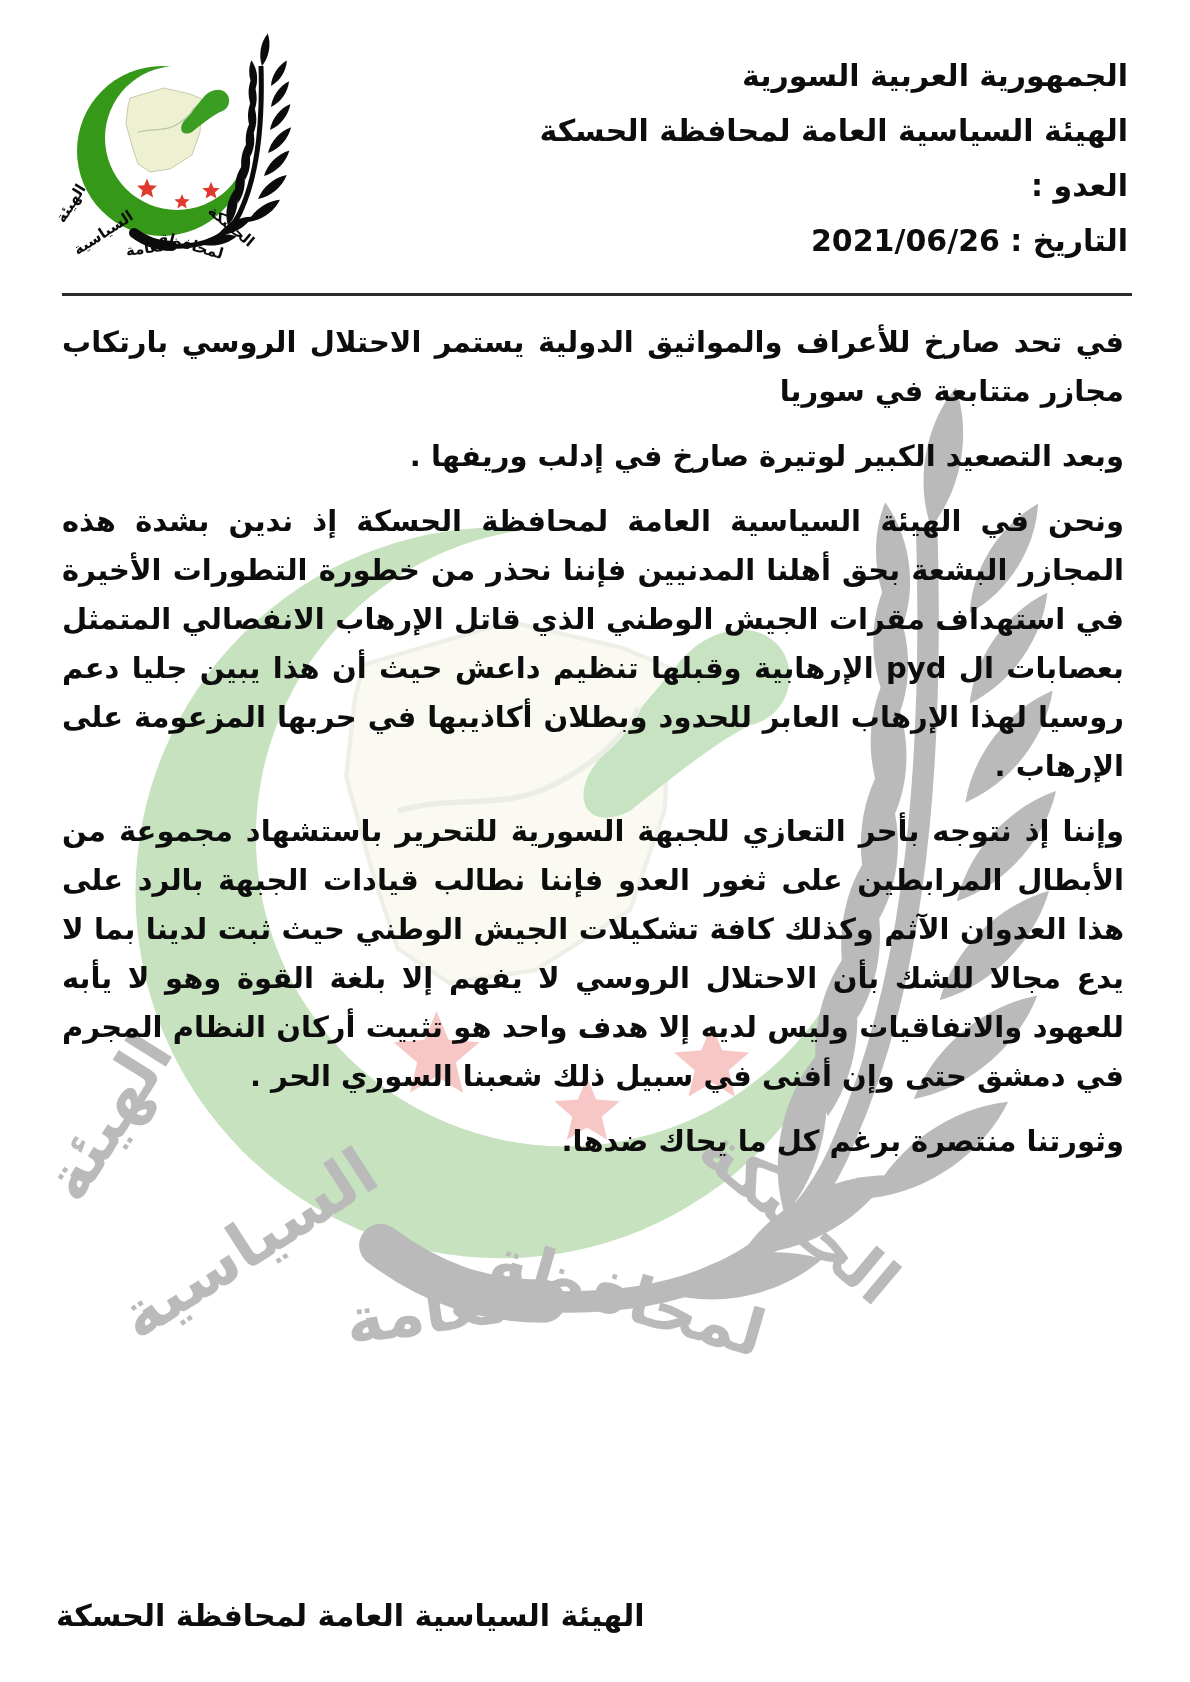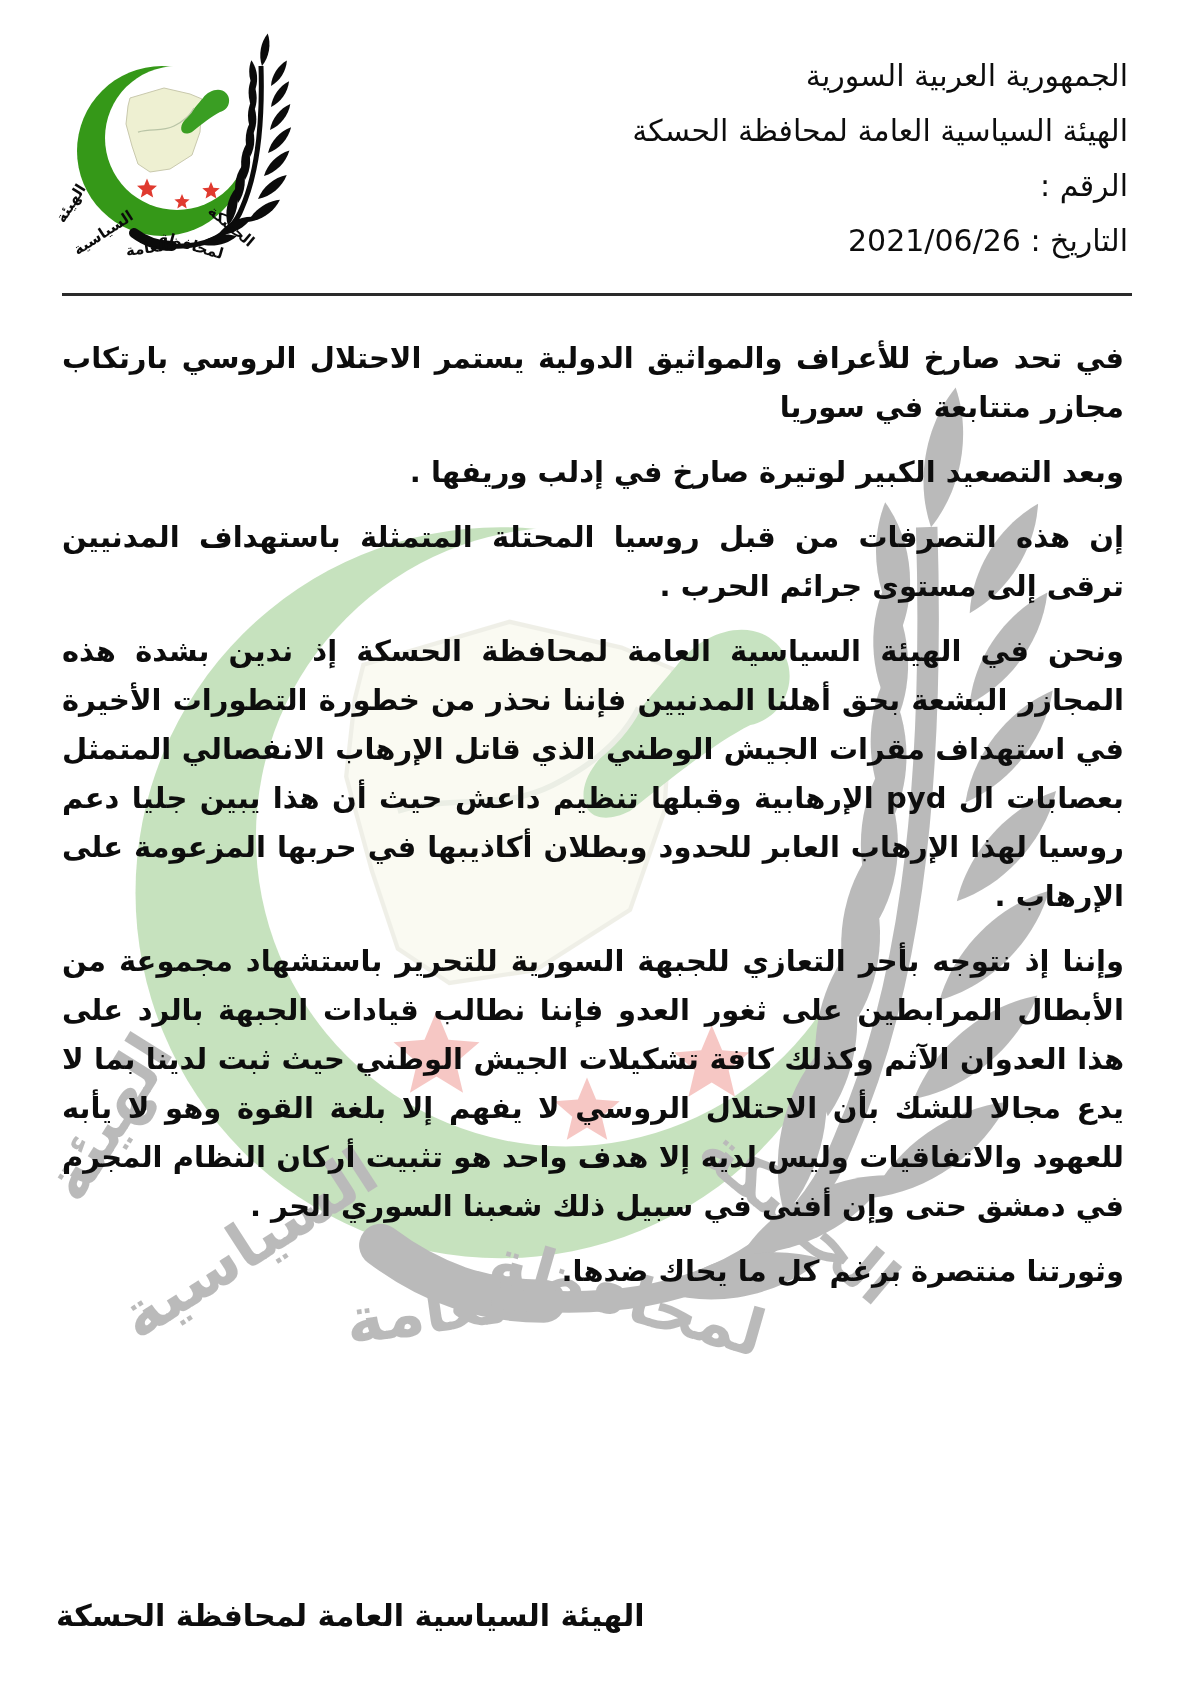--- a/index.html
+++ b/index.html
@@ -8,26 +8,26 @@
     background:#ffffff;color:#0d0d0d;
     font-family:"DejaVu Sans", sans-serif;
   }
   .page{position:absolute;inset:0;}
   
   .logo-header{position:absolute;left:42px;top:36px;width:300px;height:262px;overflow:visible;}
   
   .watermark{position:absolute;left:-15px;top:398px;width:1290px;height:1127px;opacity:0.28;overflow:visible;pointer-events:none;}
   .header-block{
     position:absolute;right:62px;top:48px;direction:rtl;text-align:right;
-    font-weight:normal;font-size:30px;line-height:55px;white-space:nowrap;
+    font-weight:bold;font-size:30px;line-height:55px;white-space:nowrap;
   }
   .rule{position:absolute;left:62px;right:58px;top:293px;border-top:3px solid #2a2a2a;height:0;}
   .content{
     position:absolute;right:66px;left:62px;top:318px;direction:rtl;
-    font-weight:bold;font-size:29px;line-height:49px;text-align:justify;margin-top:16px;
+    font-weight:bold;font-size:29px;line-height:49px;text-align:justify;
   }
   .content p{margin:0 0 16px 0;text-align:justify;text-align-last:right;}
   .signature{
     position:absolute;left:56px;top:1598px;direction:rtl;
     font-weight:bold;font-size:30px;white-space:nowrap;
   }
   svg text{font-family:"DejaVu Sans", sans-serif;}
 </style>
 </head>
 <body>
@@ -94,30 +94,29 @@
     <use href="#emblem" width="300" height="262"></use>
   </svg>
 
   <svg class="logo-header" viewBox="0 0 300 262" role="img">
     <use href="#emblem" width="300" height="262"></use>
   </svg>
 
   <div class="header-block">
     <div>الجمهورية العربية السورية</div>
     <div>الهيئة السياسية العامة لمحافظة الحسكة</div>
-    <div>الرقم :</div>
+    <div>العدو :</div>
     <div>التاريخ : 2021/06/26</div>
   </div>
 
   <div class="rule"></div>
 
   <div class="content">
       <p>في تحد صارخ للأعراف والمواثيق الدولية يستمر الاحتلال الروسي بارتكاب مجازر متتابعة في سوريا</p>
       <p>وبعد التصعيد الكبير لوتيرة صارخ في إدلب وريفها .</p>
-      <p>إن هذه التصرفات من قبل روسيا المحتلة المتمثلة باستهداف المدنيين ترقى إلى مستوى جرائم الحرب .</p>
       <p>ونحن في الهيئة السياسية العامة لمحافظة الحسكة إذ ندين بشدة هذه المجازر البشعة بحق أهلنا المدنيين فإننا نحذر من خطورة التطورات الأخيرة في استهداف مقرات الجيش الوطني الذي قاتل الإرهاب الانفصالي المتمثل بعصابات ال pyd الإرهابية وقبلها تنظيم داعش حيث أن هذا يبين جليا دعم روسيا لهذا الإرهاب العابر للحدود وبطلان أكاذيبها في حربها المزعومة على الإرهاب .</p>
       <p>وإننا إذ نتوجه بأحر التعازي للجبهة السورية للتحرير باستشهاد مجموعة من الأبطال المرابطين على ثغور العدو فإننا نطالب قيادات الجبهة بالرد على هذا العدوان الآثم وكذلك كافة تشكيلات الجيش الوطني حيث ثبت لدينا بما لا يدع مجالا للشك بأن الاحتلال الروسي لا يفهم إلا بلغة القوة وهو لا يأبه للعهود والاتفاقيات وليس لديه إلا هدف واحد هو تثبيت أركان النظام المجرم في دمشق حتى وإن أفنى في سبيل ذلك شعبنا السوري الحر .</p>
       <p>وثورتنا منتصرة برغم كل ما يحاك ضدها.</p>
     </div>
 
   <div class="signature">الهيئة السياسية العامة لمحافظة الحسكة</div>
 
 </div>
 
 </body></html>

